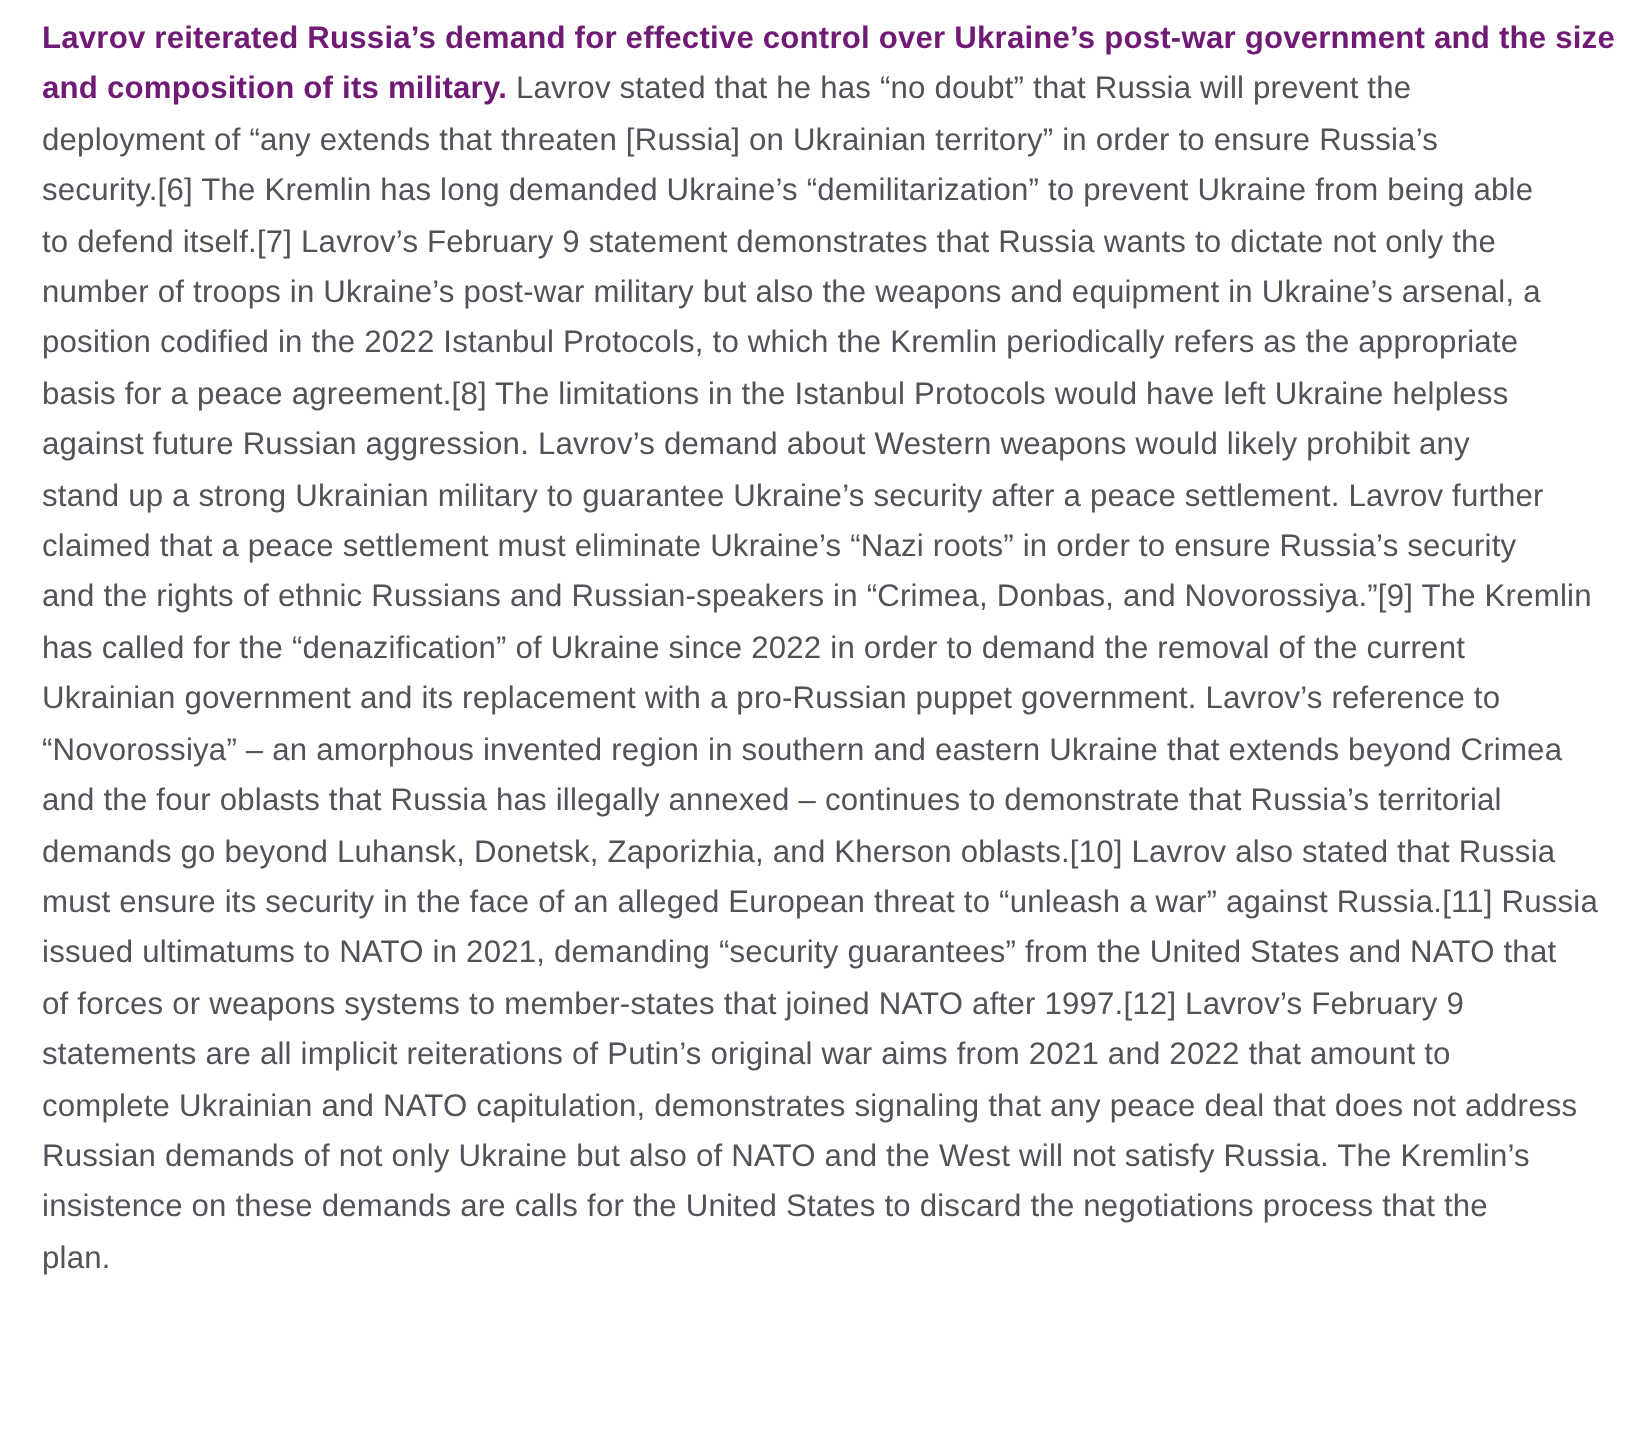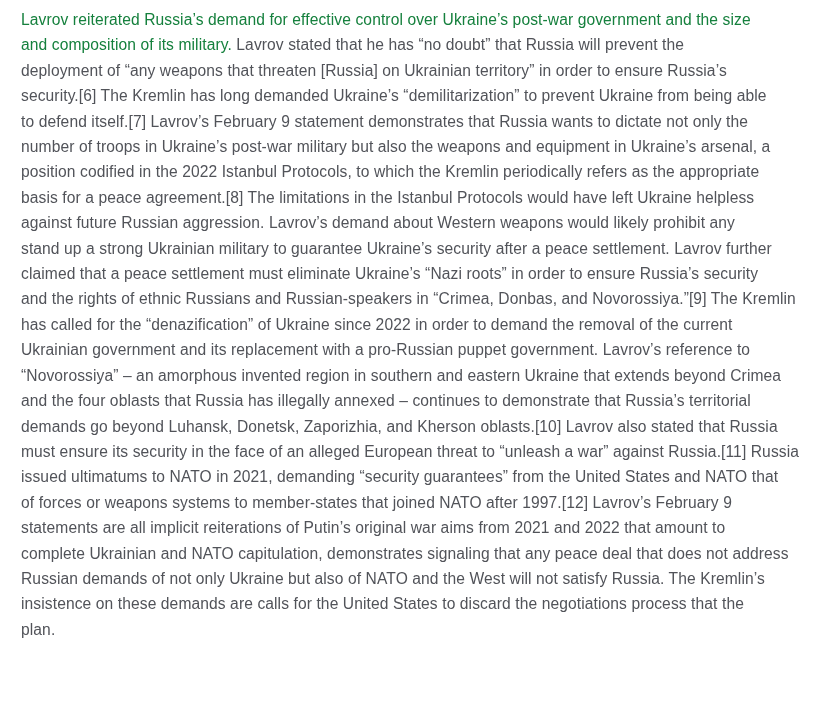--- a/index.html
+++ b/index.html
@@ -22,32 +22,32 @@
     font-size: 15.6px;
     line-height: 25.4px;
     color: #515359;
     letter-spacing: 0.1px;
   }
   .line {
     white-space: nowrap;
     overflow: hidden;
   }
   .bold {
-    font-weight: 400;
-    color: #15803d;
+    font-weight: 700;
+    color: #701a75;
   }
 </style>
 </head>
 <body>
 
 <div class="page">
   <div class="article" id="article">
       <div class="line"><span class="bold">Lavrov reiterated Russia’s demand for effective control over Ukraine’s post-war government and the size</span></div>
       <div class="line"><span class="bold">and composition of its military.</span><span> Lavrov stated that he has “no doubt” that Russia will prevent the</span></div>
-      <div class="line"><span>deployment of “any weapons that threaten [Russia] on Ukrainian territory” in order to ensure Russia’s</span></div>
+      <div class="line"><span>deployment of “any extends that threaten [Russia] on Ukrainian territory” in order to ensure Russia’s</span></div>
       <div class="line"><span>security.[6] The Kremlin has long demanded Ukraine’s “demilitarization” to prevent Ukraine from being able</span></div>
       <div class="line"><span>to defend itself.[7] Lavrov’s February 9 statement demonstrates that Russia wants to dictate not only the</span></div>
       <div class="line"><span>number of troops in Ukraine’s post-war military but also the weapons and equipment in Ukraine’s arsenal, a</span></div>
       <div class="line"><span>position codified in the 2022 Istanbul Protocols, to which the Kremlin periodically refers as the appropriate</span></div>
       <div class="line"><span>basis for a peace agreement.[8] The limitations in the Istanbul Protocols would have left Ukraine helpless</span></div>
       <div class="line"><span>against future Russian aggression. Lavrov’s demand about Western weapons would likely prohibit any</span></div>
       <div class="line"><span>stand up a strong Ukrainian military to guarantee Ukraine’s security after a peace settlement. Lavrov further</span></div>
       <div class="line"><span>claimed that a peace settlement must eliminate Ukraine’s “Nazi roots” in order to ensure Russia’s security</span></div>
       <div class="line"><span>and the rights of ethnic Russians and Russian-speakers in “Crimea, Donbas, and Novorossiya.”[9] The Kremlin</span></div>
       <div class="line"><span>has called for the “denazification” of Ukraine since 2022 in order to demand the removal of the current</span></div>

